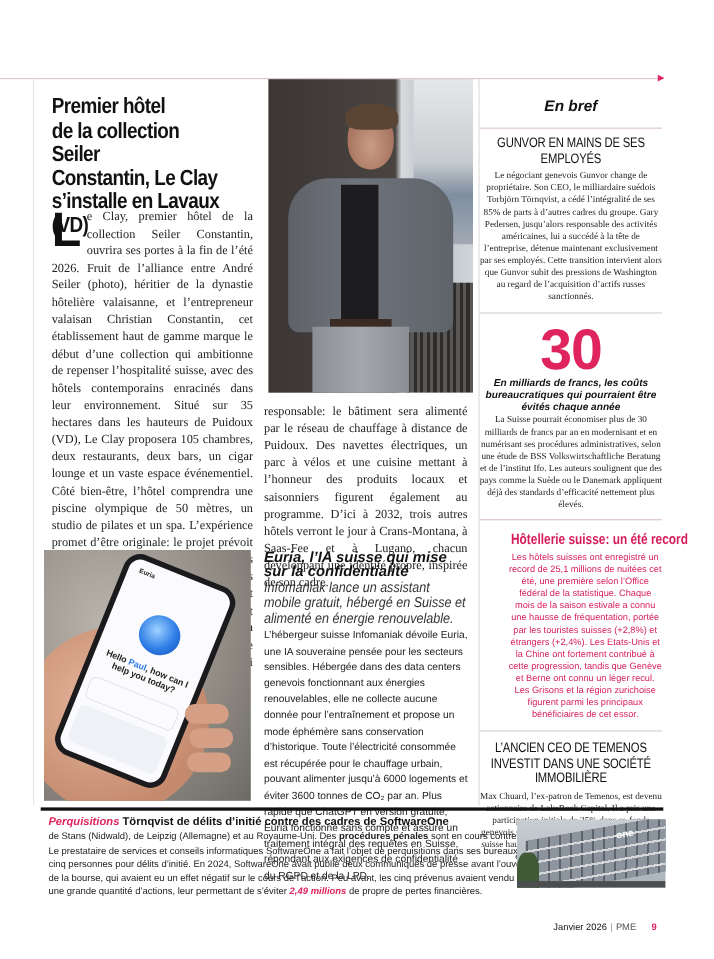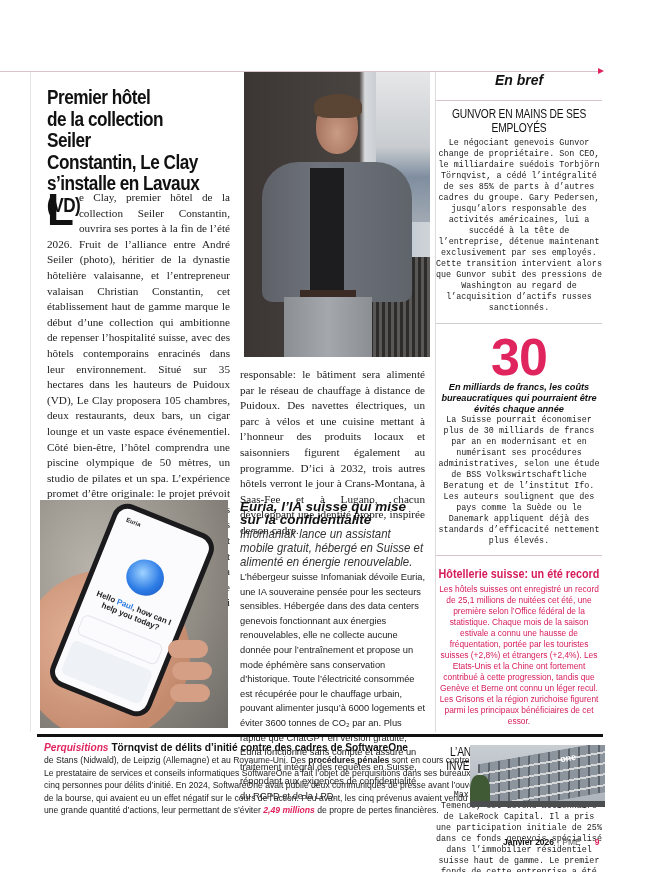--- a/index.html
+++ b/index.html
@@ -58,25 +58,25 @@
   .phone-photo .finger { position: absolute; width: 40px; height: 18px; border-radius: 10px; background: #d49f84; }
 
   
   .euria { position: absolute; left: 240px; top: 500px; width: 186px; }
   .euria-title { font-family: "Liberation Sans", sans-serif; font-weight: 900; font-style: italic; font-size: 13.5px; line-height: 13px; color: #111; }
   .euria-sub { font-family: "Liberation Sans", sans-serif; font-style: italic; font-size: 13px; line-height: 14px; color: #333; transform: scaleX(0.88); transform-origin: left top; width: 212px; margin-top: 1px; margin-bottom: 1px; }
   .sans-small { font-family: "Liberation Sans", sans-serif; font-size: 9.3px; line-height: 14.6px; color: #222; }
 
   
   .sidebar { position: absolute; left: 436px; top: 72px; width: 166px; }
-  .enbref { text-align: center; font-family: "Liberation Sans", sans-serif; font-weight: 900; font-style: italic; font-size: 14px; margin-top: 0; height: 22px; color: #111; }
+  .enbref { text-align: center; font-family: "Liberation Sans", sans-serif; font-weight: 900; font-style: italic; font-size: 14px; margin-top: 16px; height: 22px; color: #111; }
   .sb-rule { height: 1px; background: #d9c3cc; margin: 0 0 0 0; }
   .sb-rule.grey { background: #cfcfcf; }
   .sb-title { text-align: center; font-family: "Liberation Sans", sans-serif; font-weight: 400; font-size: 12.5px; line-height: 13.5px; color: #111; transform: scaleX(0.82); transform-origin: center top; width: 200px; margin-left: -17px; letter-spacing: -0.2px; }
-  .sb-text { text-align: center; font-family: Liberation Mono, monospace; font-size: 8.4px; line-height: 11px; color: #222; }
+  .sb-text { text-align: center; font-family: Liberation Serif, serif; font-size: 8.4px; line-height: 11px; color: #222; }
   .big30 { text-align: center; font-family: "Liberation Sans", sans-serif; font-weight: 900; font-size: 52px; line-height: 50px; color: #e0245e; letter-spacing: -1px; margin-top: 6px; }
   .sb-italic { text-align: center; font-family: "Liberation Sans", sans-serif; font-weight: 900; font-style: italic; font-size: 9.2px; line-height: 11px; color: #111; }
   .pink-title { text-align: center; font-family: "Liberation Sans", sans-serif; font-weight: 700; font-size: 13.5px; line-height: 15px; color: #d61b5b; transform: scaleX(0.8); transform-origin: center top; width: 210px; margin-left: -22px; }
   .pink-text { text-align: center; font-family: "Liberation Sans", sans-serif; font-size: 8.4px; line-height: 11px; color: #d61b5b; }
 
   
   .bottom-rule { position: absolute; left: 37px; top: 734px; width: 566px; height: 3px; background: #111; }
   .bottom-text { position: absolute; left: 44px; top: 741px; width: 420px; }
   .bt-head { font-family: "Liberation Sans", sans-serif; font-weight: 900; font-size: 10.2px; line-height: 13px; color: #111; white-space: nowrap; }
   .bt-head .kicker { font-style: italic; color: #e0245e; }
@@ -88,21 +88,21 @@
   .building .facade { position: absolute; left: 8px; top: 8px; width: 130px; height: 50px; transform: skewY(-10deg);
     background: repeating-linear-gradient(90deg, #5d636b 0 2px, #8c949e 2px 10px), #7e8690; }
   .building .floors { position: absolute; left: 8px; top: 8px; width: 130px; height: 50px; transform: skewY(-10deg);
     background: repeating-linear-gradient(180deg, transparent 0 9px, #d5d7d9 9px 11px); }
   .building .trees { position: absolute; left: 0; top: 30px; width: 20px; height: 34px; background: #3f5a35; border-radius: 40% 40% 0 0; }
   .building .ground { position: absolute; left: 0; bottom: 0; width: 135px; height: 6px; background: #4b4d4f; }
   .building .logo { position: absolute; left: 90px; top: 8px; font-family: "Liberation Sans", sans-serif; font-size: 9px; font-weight: 700; color: #fff; transform: rotate(-10deg); }
 
   
   .footer { position: absolute; left: 503px; top: 837px; font-family: "Liberation Sans", sans-serif; font-size: 8.5px; color: #111; white-space: nowrap; }
-  .footer .issue { font-weight: 700; margin-top: 24px; }
+  .footer .issue { font-weight: 400; margin-top: 24px; }
   .footer .sep { color: #999; margin: 0 3px; }
   .footer .mag { color: #555; text-align: right; }
   .footer .page { color: #e0245e; font-weight: 900; margin-left: 14px; }
 </style>
 </head>
 <body>
 
 <div class="top-rule"></div>
 <div class="top-arrow"></div>
 <div class="vdiv-left"></div>
@@ -161,21 +161,21 @@
   </div>
   <div class="sb-rule grey"></div>
 
   <div style="padding:2px 0 8px;">
     <div class="big30">30</div>
     <div class="sb-italic">En milliards de francs, les coûts bureaucratiques qui pourraient être évités chaque année</div>
     <div class="sb-text">La Suisse pourrait économiser plus de 30 milliards de francs par an en modernisant et en numérisant ses procédures administratives, selon une étude de BSS Volkswirtschaftliche Beratung et de l’institut Ifo. Les auteurs soulignent que des pays comme la Suède ou le Danemark appliquent déjà des standards d’efficacité nettement plus élevés.</div>
   </div>
   <div class="sb-rule"></div>
 
-  <div style="padding:10px 0 9px;">
+  <div style="padding:10px 0 9px;margin-left:26px;">
     <div class="pink-title">Hôtellerie suisse: un été record</div>
     <div class="pink-text" style="margin-top:3px;">Les hôtels suisses ont enregistré un record de 25,1 millions de nuitées cet été, une première selon l’Office fédéral de la statistique. Chaque mois de la saison estivale a connu une hausse de fréquentation, portée par les touristes suisses (+2,8%) et étrangers (+2,4%). Les Etats-Unis et la Chine ont fortement contribué à cette progression, tandis que Genève et Berne ont connu un léger recul. Les Grisons et la région zurichoise figurent parmi les principaux bénéficiaires de cet essor.</div>
   </div>
   <div class="sb-rule grey"></div>
 
   <div style="padding:9px 0 0;">
     <div class="sb-title">L’ANCIEN CEO DE TEMENOS INVESTIT DANS UNE SOCIÉTÉ IMMOBILIÈRE</div>
     <div class="sb-text" style="margin-top:3px;">Max Chuard, l’ex-patron de Temenos, est devenu actionnaire de LakeRock Capital. Il a pris une participation initiale de 25% dans ce fonds genevois spécialisé dans l’immobilier résidentiel suisse haut de gamme. Le premier fonds de cette entreprise a été lancé en 2022.</div>
   </div>
 </aside>

